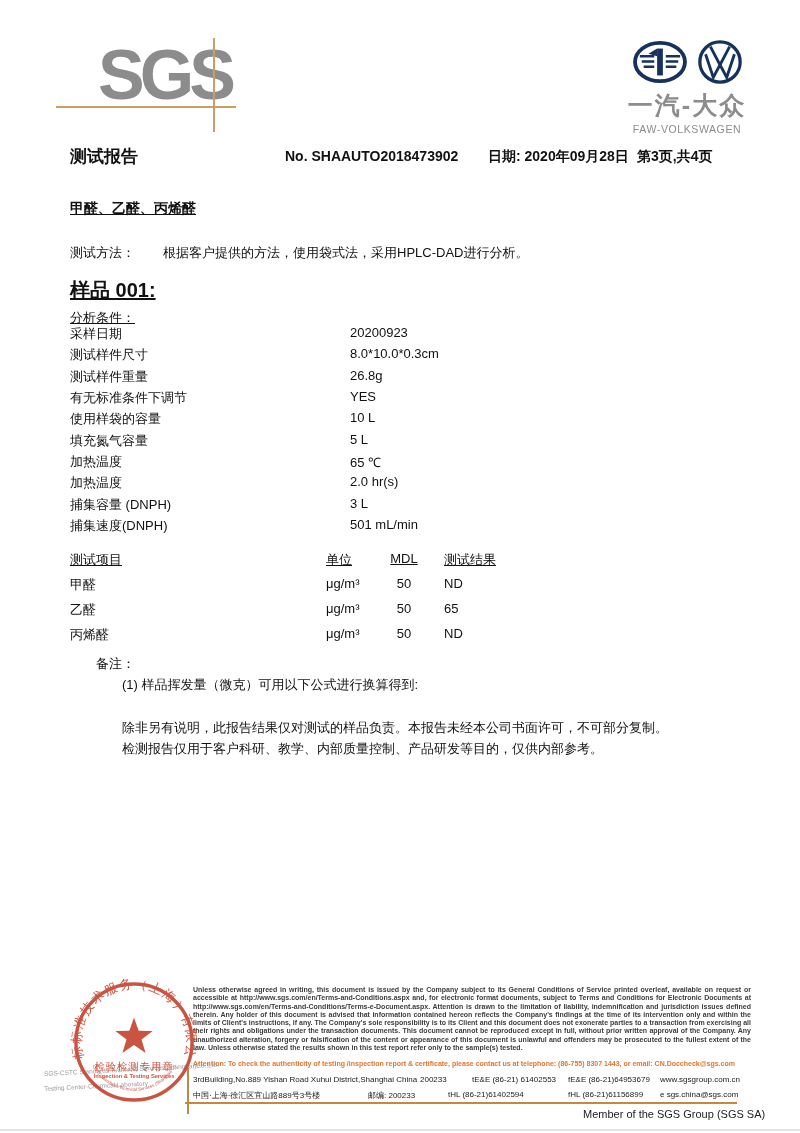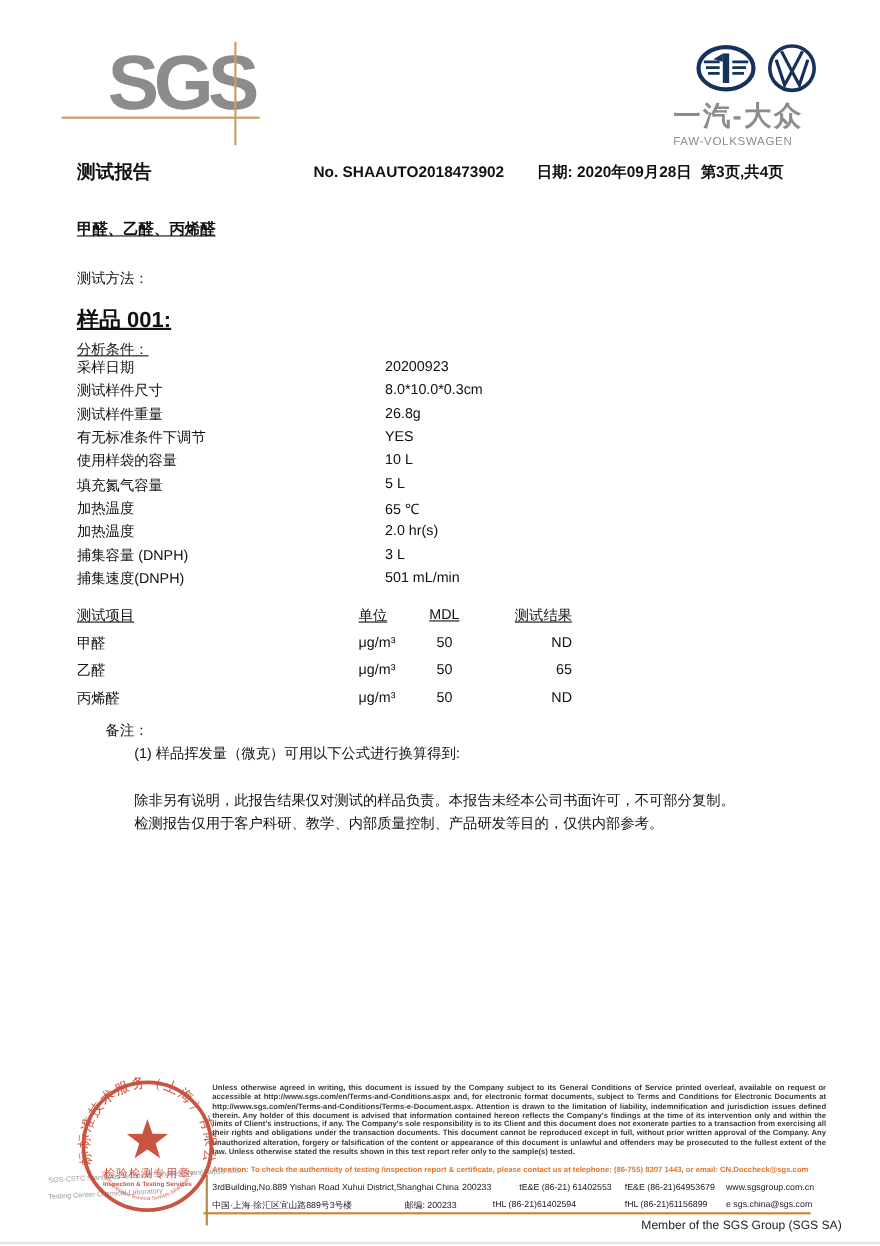--- a/index.html
+++ b/index.html
@@ -7,21 +7,21 @@
         font-family:"Liberation Sans",sans-serif;color:#111;overflow:hidden;}
   .abs{position:absolute;white-space:nowrap;}
 
   
   .sgs-text{left:98px;top:40px;font-size:70px;font-weight:bold;color:#8c8c8c;
             letter-spacing:-5px;line-height:1;}
   .sgs-hline{left:56px;top:106px;width:180px;height:2px;background:#c9a063;}
   .sgs-vline{left:213px;top:38px;width:2px;height:94px;background:#c9a063;}
 
   
-  .fawvw{left:612px;top:38px;width:150px;}
+  .fawvw{left:612px;top:38px;width:150px;text-align:center;}
   .fawvw .icons{display:flex;justify-content:center;align-items:center;gap:7px;}
   .faw-cn{font-size:25px;font-weight:bold;color:#8c8c8c;letter-spacing:2px;margin-top:3px;}
   .faw-en{font-size:10.5px;color:#8c8c8c;letter-spacing:.6px;margin-top:1px;}
 
   
   .hdr-title{left:70px;top:145px;font-size:17px;font-weight:bold;}
   .hdr-no{left:285px;top:148px;font-size:14px;font-weight:bold;}
   .hdr-date{left:488px;top:148px;font-size:14px;font-weight:bold;}
   .hdr-page{left:637px;top:148px;font-size:14px;font-weight:bold;}
 
@@ -32,21 +32,21 @@
   .cond-title{left:70px;top:309px;font-size:13px;text-decoration:underline;}
 
   .cond-label{left:70px;font-size:13px;}
   .cond-value{left:350px;font-size:13px;}
 
   .rt-h{font-size:13px;text-decoration:underline;}
   .rt-c{font-size:13px;}
   .col-item{left:70px;}
   .col-unit{left:326px;}
   .col-mdl{left:378px;width:52px;text-align:center;}
-  .col-res{left:444px;width:76px;text-align:right;}
+  .col-res{left:444px;width:76px;text-align:left;}
 
   .remarks-label{left:70px;top:655px;font-size:13px;margin-left:26px;}
   .note{left:122px;font-size:13px;}
 
   
   .disclaimer{left:193px;top:986px;width:558px;font-size:7px;line-height:8.3px;
               text-align:justify;color:#3c3c3c;font-weight:bold;white-space:normal;}
   .attention{left:193px;top:1060px;width:558px;font-size:7px;line-height:8.3px;
              color:#e0762f;font-weight:bold;white-space:normal;}
   .addr{font-size:8px;color:#1a1a1a;}
@@ -87,20 +87,21 @@
   </div>
 
   <div class="abs hdr-title">测试报告</div>
   <div class="abs hdr-no">No. SHAAUTO2018473902</div>
   <div class="abs hdr-date">日期: 2020年09月28日</div>
   <div class="abs hdr-page">第3页,共4页</div>
 
   <div class="abs analytes">甲醛、乙醛、丙烯醛</div>
 
   <div class="abs tm-label">测试方法：</div>
+  <div class="abs tm-value">根据客户提供的方法，使用袋式法，采用HPLC-DAD进行分析。</div>
 
   <div class="abs sample">样品 001:</div>
 
   <div class="abs cond-title">分析条件：</div>
 
   <div class="abs cond-label" style="top:325px">采样日期</div>
   <div class="abs cond-value" style="top:325px">20200923</div>
   <div class="abs cond-label" style="top:346px">测试样件尺寸</div>
   <div class="abs cond-value" style="top:346px">8.0*10.0*0.3cm</div>
   <div class="abs cond-label" style="top:368px">测试样件重量</div>

